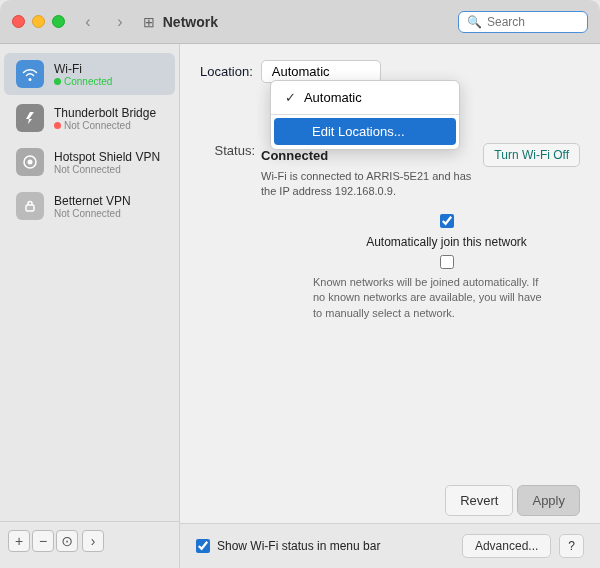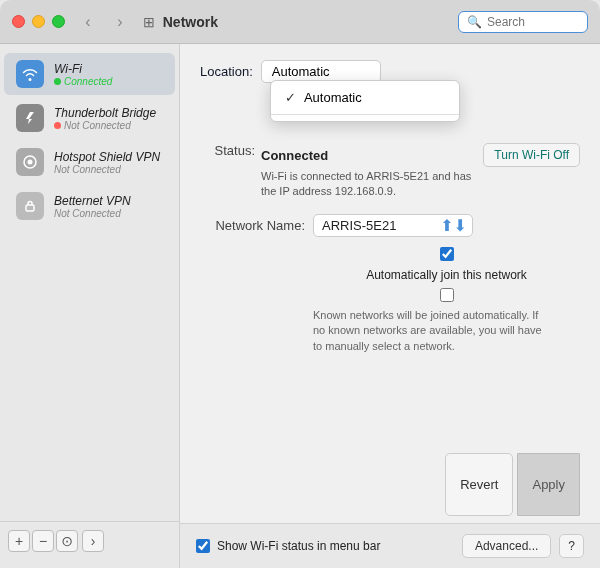--- a/index.html
+++ b/index.html
@@ -118,21 +118,21 @@
       display: flex;
       align-items: center;
       justify-content: center;
       font-size: 14px;
       flex-shrink: 0;
     }
     .icon-wifi { background: #4a90d9; color: white; }
     .icon-thunderbolt { background: #888; color: white; }
     .icon-hotspot { background: #aaa; color: white; }
     .icon-vpn { background: #bbb; color: white; }
-    .sidebar-item-text { display: flex; flex-direction: column; font-style: italic; }
+    .sidebar-item-text { display: flex; flex-direction: column; }
     .sidebar-item-name {
       font-size: 12px;
       font-weight: 500;
       color: #222;
     }
     .sidebar-item-status {
       font-size: 10px;
       display: flex;
       align-items: center;
       gap: 3px;
@@ -401,22 +401,22 @@
       border: 1px solid #ccc;
       border-radius: 5px;
       padding: 5px 14px;
       font-size: 13px;
       cursor: pointer;
       color: #333;
     }
     .apply-btn {
       background: #d0d0d0;
       border: 1px solid #bbb;
-      border-radius: 1px;
-      padding: 23px 14px;
+      border-radius: 6px;
+      padding: 7px 14px;
       font-size: 13px;
       cursor: pointer;
       color: #555;
       text-align: center;
     }
 
     
     .status-inner {
       flex: 1;
     }
@@ -538,42 +538,37 @@
         </select>
       </div>
     </div>
 
     <div class="dropdown-overlay">
       <div class="dropdown-item selected-item">
         <span class="checkmark">✓</span>
         <span>Automatic</span>
       </div>
       <div class="dropdown-divider"></div>
+      <div class="dropdown-item highlighted">
+        <span style="width:16px;display:inline-block;"></span>
+        <span>Edit Locations...</span>
+      </div>
     </div>
 
     <div class="status-section" style="margin-top: 60px;">
       <span class="status-label-text">Status:</span>
       <div class="status-inner">
         <div class="status-top-row">
           <span class="status-connected-text">Connected</span>
           <button class="turn-off-btn">Turn Wi-Fi Off</button>
         </div>
         <div class="status-details">Wi-Fi is connected to ARRIS-5E21 and has the IP address 192.168.0.9.</div>
       </div>
     </div>
 
-    <div class="network-name-row">
-      <span class="field-label">Network Name:</span>
-      <div class="network-select-wrapper">
-        <select class="network-select">
-          <option>ARRIS-5E21</option>
-        </select>
-        <span class="select-arrow">⬆⬇</span>
-      </div>
-    </div>
 
     <div class="checkbox-row">
       <input type="checkbox" checked="" id="auto_join" style="">
       <label class="checkbox-label" for="auto_join">Automatically join this network</label>
     </div>
     <div class="checkbox-row">
       <input type="checkbox" id="new_networks" style="">
     </div>
 
     <div class="hint-text">Known networks will be joined automatically. If no known networks are available, you will have to manually select a network.</div>

